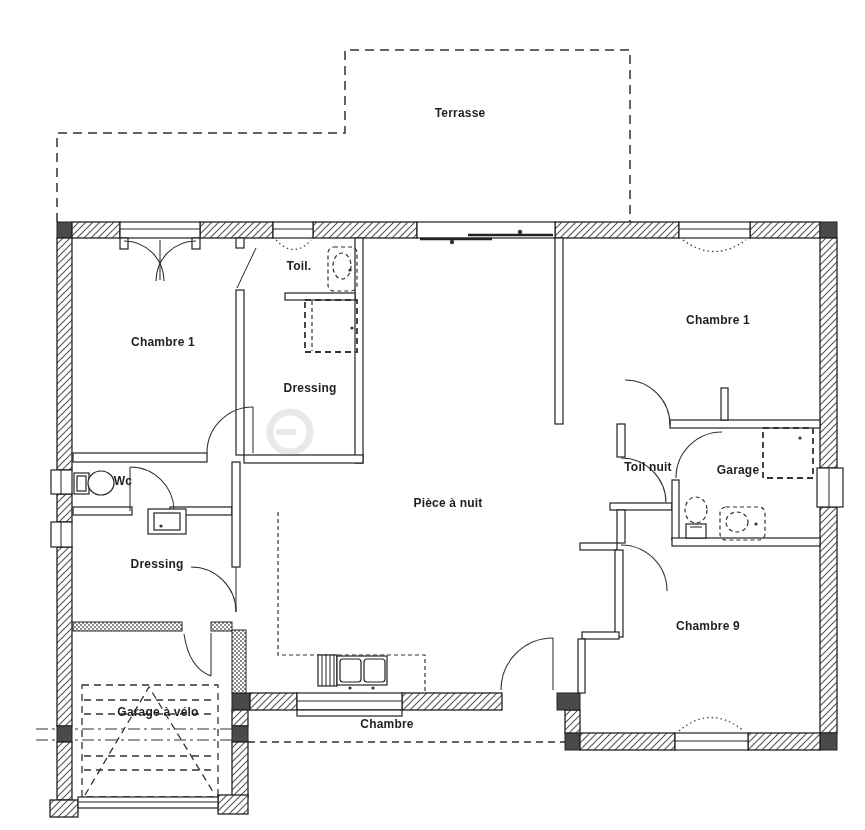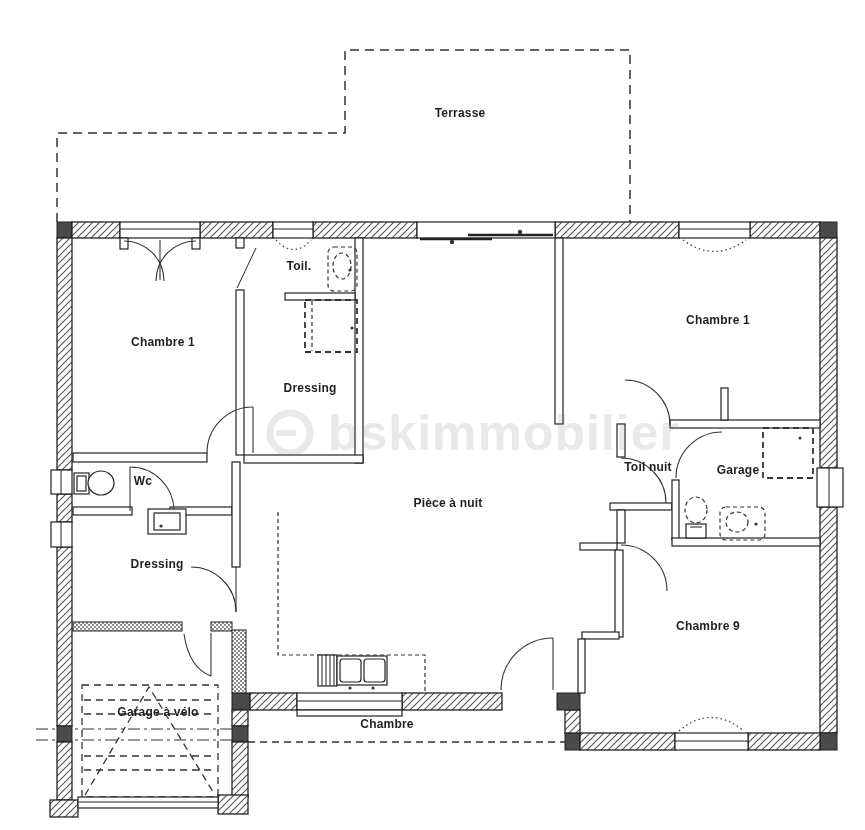--- a/index.html
+++ b/index.html
@@ -19,21 +19,21 @@
   .ddot{stroke:#444444;stroke-width:1.3;fill:none;stroke-dasharray:1.5 3;}
   .fdash{fill:none;stroke:#333333;stroke-width:1.2;stroke-dasharray:4 3;}
   .fdash2{fill:none;stroke:#333333;stroke-width:1.8;stroke-dasharray:6 4;}
   .rdash{fill:none;stroke:#333333;stroke-width:1.3;stroke-dasharray:7 5;}
   .tdash{fill:none;stroke:#333333;stroke-width:1.5;stroke-dasharray:9 6;}
   .sect{fill:none;stroke:#333333;stroke-width:1.1;stroke-dasharray:12 4 3 4;}
   .dot{fill:#333333;}
 
   .room-label{position:absolute;transform:translate(-50%,-50%);font-weight:bold;
               font-size:12px;color:#1f1f1f;white-space:nowrap;letter-spacing:.2px;z-index:4;}
-  .room-label.small{font-size:12px;margin-left:20px;}
+  .room-label.small{font-size:12px;}
 
   .watermark{position:absolute;left:262px;top:404px;z-index:3;display:flex;align-items:center;
              gap:10px;mix-blend-mode:darken;pointer-events:none;}
   .watermark-text{font-size:50px;font-weight:bold;color:#e9e9e9;letter-spacing:1px;
                   font-family:"Liberation Sans",sans-serif;}
 </style>
 </head>
 <body>
 
 <div class="stage">
@@ -276,21 +276,20 @@
       <circle class="dot" cx="756" cy="524" r="1.6"></circle>
     </g>
   </g>
 </svg>
 
 <div class="watermark">
   <svg width="56" height="56">
     <circle cx="28" cy="28" r="20" fill="none" stroke="#e9e9e9" stroke-width="7"></circle>
     <line x1="14" y1="28" x2="34" y2="28" stroke="#e9e9e9" stroke-width="6"></line>
   </svg>
-  <span class="watermark-text">bskimmobilier</span>
 </div>
 
 <div class="room-label" style="left:460px;top:113px">Terrasse</div>
 <div class="room-label" style="left:163px;top:342px">Chambre 1</div>
 <div class="room-label" style="left:299px;top:266px">Toil.</div>
 <div class="room-label" style="left:310px;top:388px">Dressing</div>
 <div class="room-label" style="left:718px;top:320px">Chambre 1</div>
 <div class="room-label" style="left:648px;top:467px">Toil nuit</div>
 <div class="room-label" style="left:738px;top:470px">Garage</div>
 <div class="room-label small" style="left:123px;top:481px">Wc</div>

